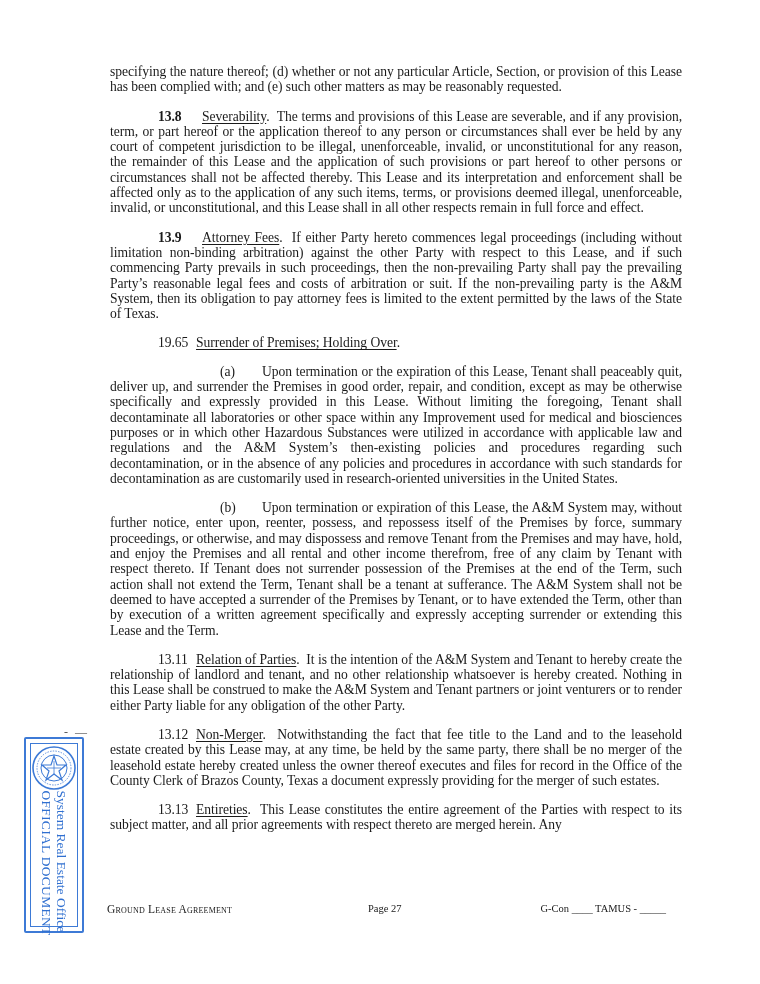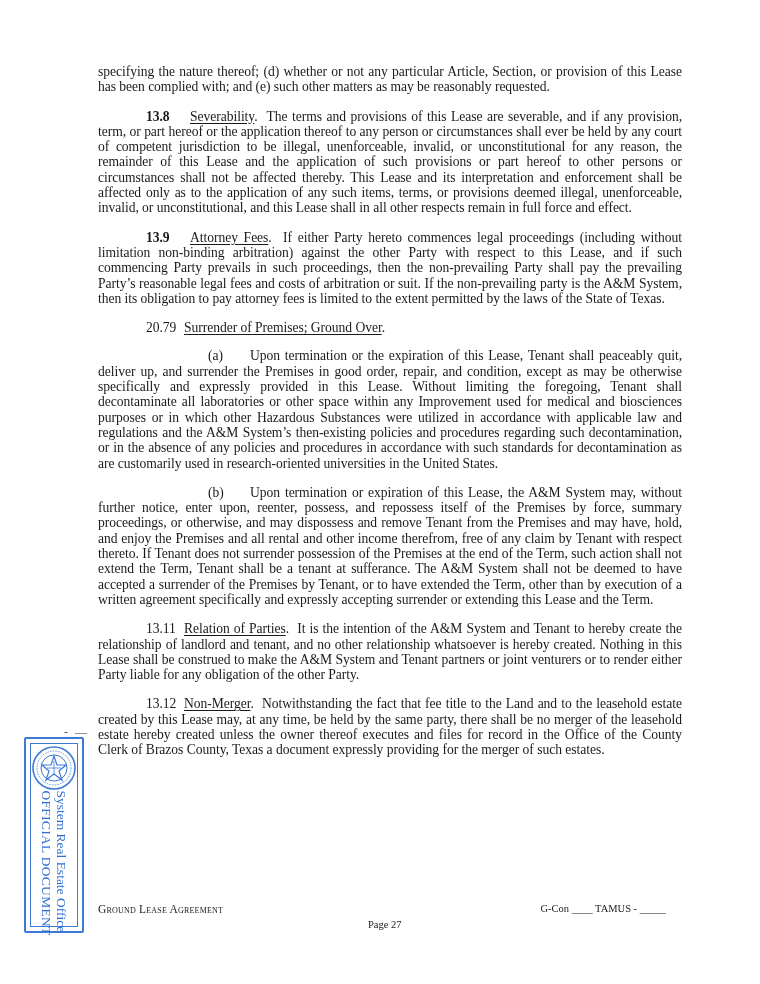--- a/index.html
+++ b/index.html
@@ -8,32 +8,32 @@
       font-family: "Liberation Serif", "DejaVu Serif", serif;
       color: #1a1a1a;
     }
     .page { position: absolute; left: 0; top: 0; width: 760px; height: 984px; }
     .body-text {
       position: absolute; left: 98px; top: 64px; width: 584px;
       font-size: 13.6px; line-height: 15.3px;
       text-align: justify;
       letter-spacing: -0.05px;
     }
-    .para { margin: 0 0 14px 0; text-align: justify; }
+    .para { margin: 0 0 14px 12px; text-align: justify; }
     .para .num { display: inline-block; margin-left: 48px; width: 44px; font-weight: bold; }
     .para .num-wide { display: inline-block; margin-left: 48px; width: 38px; }
     .para .sub { display: inline-block; margin-left: 110px; width: 42px; }
     .heading-u { font-weight: normal; text-decoration: underline; text-underline-offset: 2px; }
     .mt-tight { margin-bottom: 13px; }
     .footer {
       position: absolute; top: 903px; left: 98px; width: 584px; height: 16px;
       font-size: 10.5px;
     }
-    .footer .left { position: absolute; left: 0; top: 0; font-variant: small-caps; letter-spacing: 0.2px; font-size: 11.5px;}
-    .footer .center { position: absolute; left: 270px; top: 0; margin-top: 16px; }
+    .footer .left { position: absolute; left: 9px; top: 0; font-variant: small-caps; letter-spacing: 0.2px; font-size: 11.5px;}
+    .footer .center { position: absolute; left: 270px; top: 0; }
     .footer .right { position: absolute; right: 16px; top: 0; }
     .dash-mark {
       position: absolute; left: 64px; top: 725px; font-size: 12px; color: #555;
       letter-spacing: 2px;
     }
     .stamp {
       position: absolute; left: 24px; top: 737px; width: 60px; height: 196px;
       border: 2px solid #3d7ad6; border-radius: 2px;
       box-sizing: border-box; background: #ffffff;
     }
@@ -67,39 +67,42 @@
 
     <p class="para">
       <span class="num">13.8</span><span class="heading-u">Severability</span><span>.&nbsp; </span><span>The terms and provisions of this Lease are severable, and if any provision, term, or part hereof or the application thereof to any person or circumstances shall ever be held by any court of competent jurisdiction to be illegal, unenforceable, invalid, or unconstitutional for any reason, the remainder of this Lease and the application of such provisions or part hereof to other persons or circumstances shall not be affected thereby.  This Lease and its interpretation and enforcement shall be affected only as to the application of any such items, terms, or provisions deemed illegal, unenforceable, invalid, or unconstitutional, and this Lease shall in all other respects remain in full force and effect.</span>
     </p>
 
     <p class="para">
       <span class="num">13.9</span><span class="heading-u">Attorney Fees</span><span>.&nbsp; </span><span>If either Party hereto commences legal proceedings (including without limitation non-binding arbitration) against the other Party with respect to this Lease, and if such commencing Party prevails in such proceedings, then the non-prevailing Party shall pay the prevailing Party’s reasonable legal fees and costs of arbitration or suit.  If the non-prevailing party is the A&amp;M System, then its obligation to pay attorney fees is limited to the extent permitted by the laws of the State of Texas.</span>
     </p>
 
     <p class="para mt-tight">
-      <span class="num-wide">20.79</span><span class="heading-u">Surrender of Premises; Ground Over</span><span>.</span>
+      <span class="num-wide">19.65</span><span class="heading-u">Surrender of Premises; Holding Over</span><span>.</span>
     </p>
 
     <p class="para">
       <span class="sub">(a)</span><span>Upon termination or the expiration of this Lease, Tenant shall peaceably quit, deliver up, and surrender the Premises in good order, repair, and condition, except as may be otherwise specifically and expressly provided in this Lease.  Without limiting the foregoing, Tenant shall decontaminate all laboratories or other space within any Improvement used for medical and biosciences purposes or in which other Hazardous Substances were utilized in accordance with applicable law and regulations and the A&amp;M System’s then-existing policies and procedures regarding such decontamination, or in the absence of any policies and procedures in accordance with such standards for decontamination as are customarily used in research-oriented universities in the United States.</span>
     </p>
 
     <p class="para">
       <span class="sub">(b)</span><span>Upon termination or expiration of this Lease, the A&amp;M System may, without further notice, enter upon, reenter, possess, and repossess itself of the Premises by force, summary proceedings, or otherwise, and may dispossess and remove Tenant from the Premises and may have, hold, and enjoy the Premises and all rental and other income therefrom, free of any claim by Tenant with respect thereto.  If Tenant does not surrender possession of the Premises at the end of the Term, such action shall not extend the Term, Tenant shall be a tenant at sufferance.  The A&amp;M System shall not be deemed to have accepted a surrender of the Premises by Tenant, or to have extended the Term, other than by execution of a written agreement specifically and expressly accepting surrender or extending this Lease and the Term.</span>
     </p>
 
     <p class="para">
       <span class="num-wide">13.11</span><span class="heading-u">Relation of Parties</span><span>.&nbsp; </span><span>It is the intention of the A&amp;M System and Tenant to hereby create the relationship of landlord and tenant, and no other relationship whatsoever is hereby created.  Nothing in this Lease shall be construed to make the A&amp;M System and Tenant partners or joint venturers or to render either Party liable for any obligation of the other Party.</span>
     </p>
 
     <p class="para">
       <span class="num-wide">13.12</span><span class="heading-u">Non-Merger</span><span>.&nbsp; </span><span>Notwithstanding the fact that fee title to the Land and to the leasehold estate created by this Lease may, at any time, be held by the same party, there shall be no merger of the leasehold estate hereby created unless the owner thereof executes and files for record in the Office of the County Clerk of Brazos County, Texas a document expressly providing for the merger of such estates.</span>
     </p>
 
+    <p class="para">
+      <span class="num-wide">13.13</span><span class="heading-u">Entireties</span><span>.&nbsp; </span><span>This Lease constitutes the entire agreement of the Parties with respect to its subject matter, and all prior agreements with respect thereto are merged herein.  Any</span>
+    </p>
   </div>
 
   <div class="dash-mark">- —</div>
 
   <div class="stamp">
     <div class="stamp-inner"></div>
     <svg class="seal" width="46" height="46" viewBox="0 0 46 46">
       <circle cx="23" cy="23" r="21" fill="none" stroke="#3d7ad6" stroke-width="1.6"></circle>
       <circle cx="23" cy="23" r="17" fill="none" stroke="#3d7ad6" stroke-width="0.8" stroke-dasharray="1.5 1.2"></circle>
       <circle cx="23" cy="23" r="13" fill="none" stroke="#3d7ad6" stroke-width="1"></circle>

